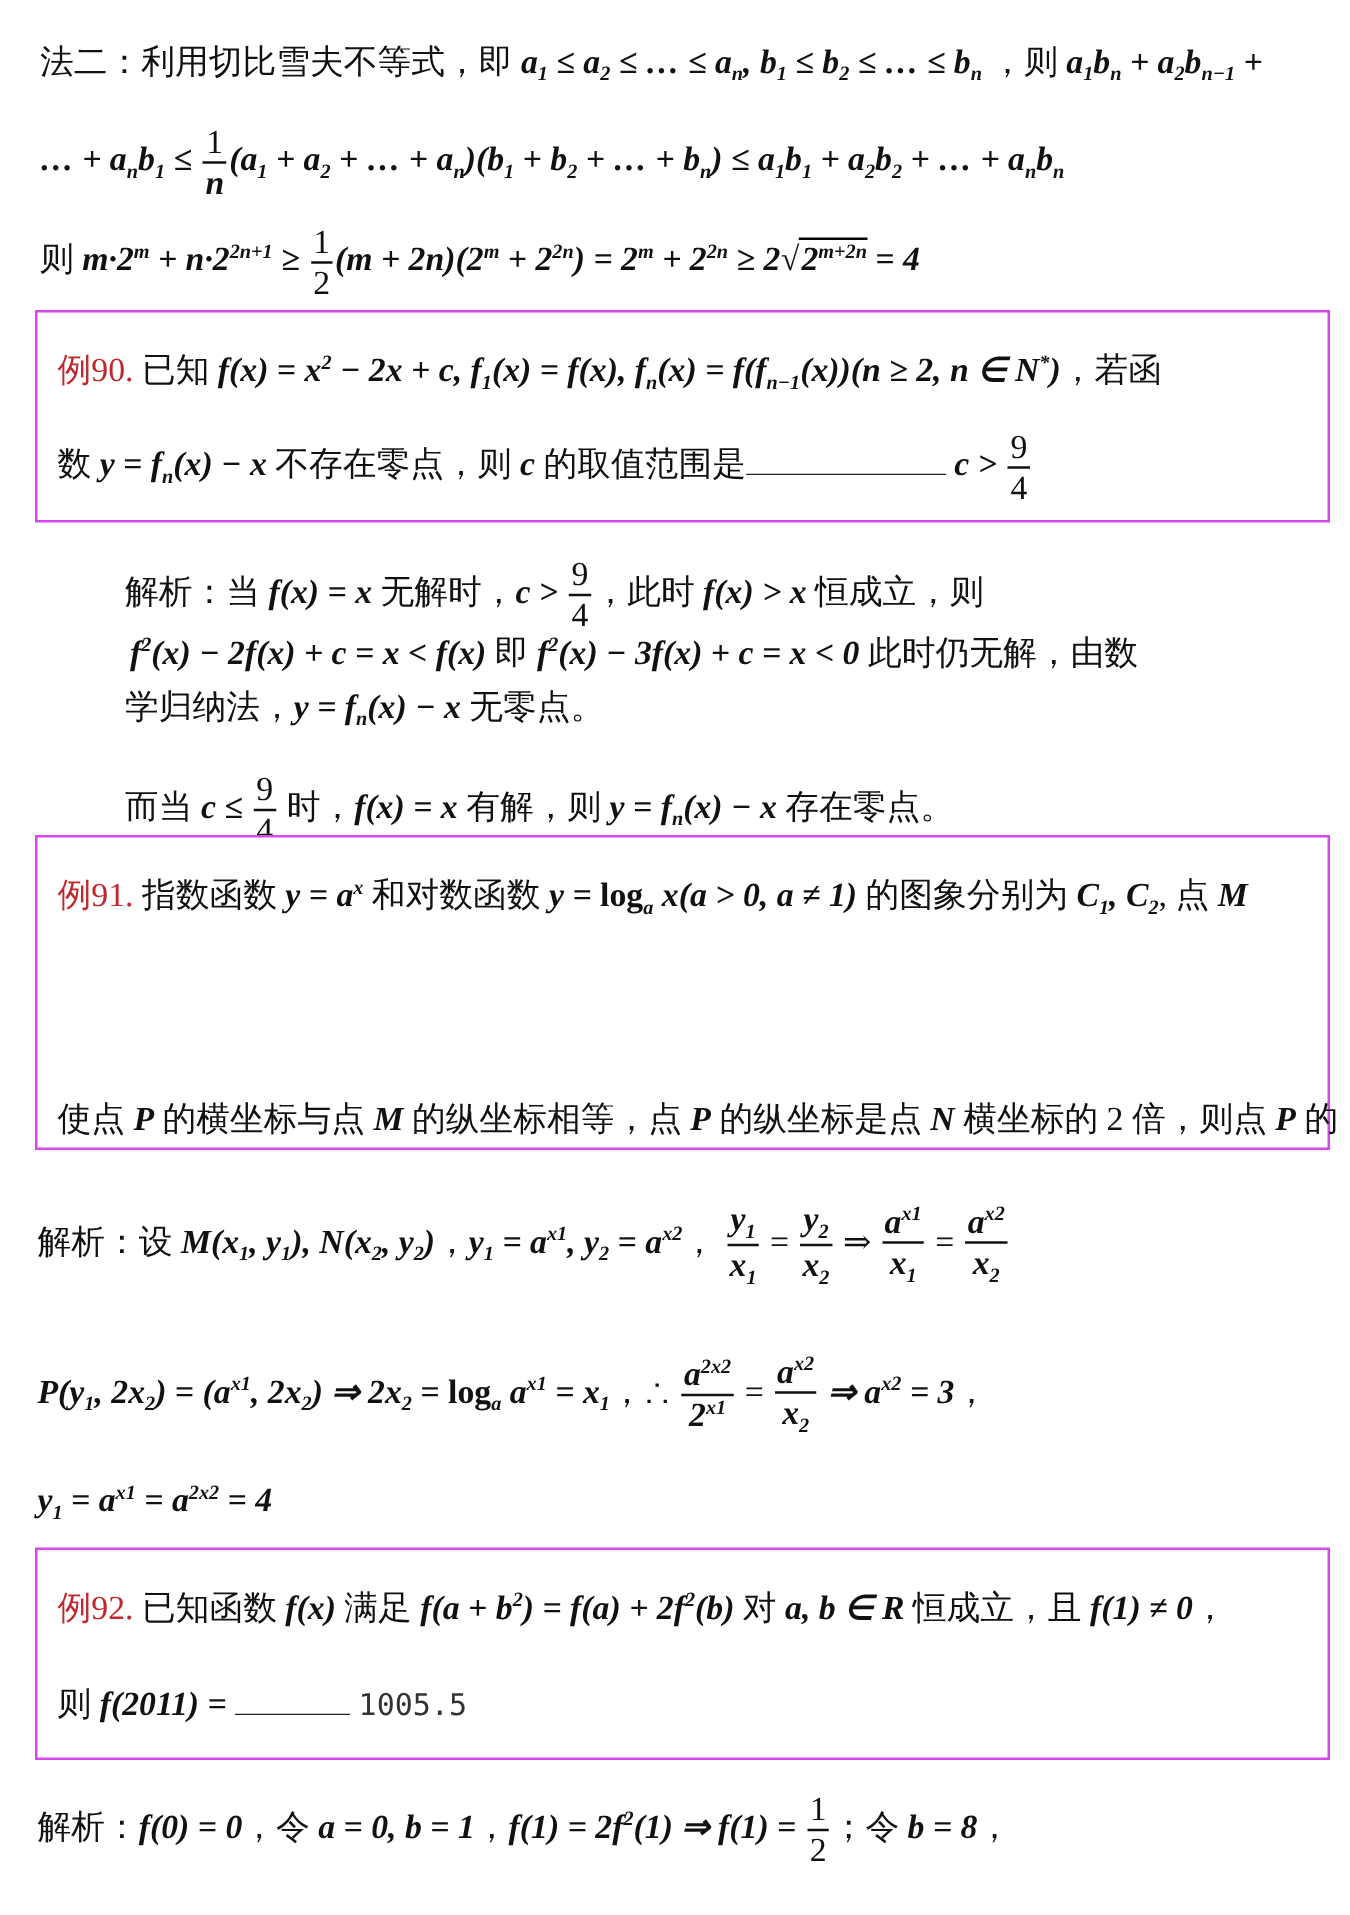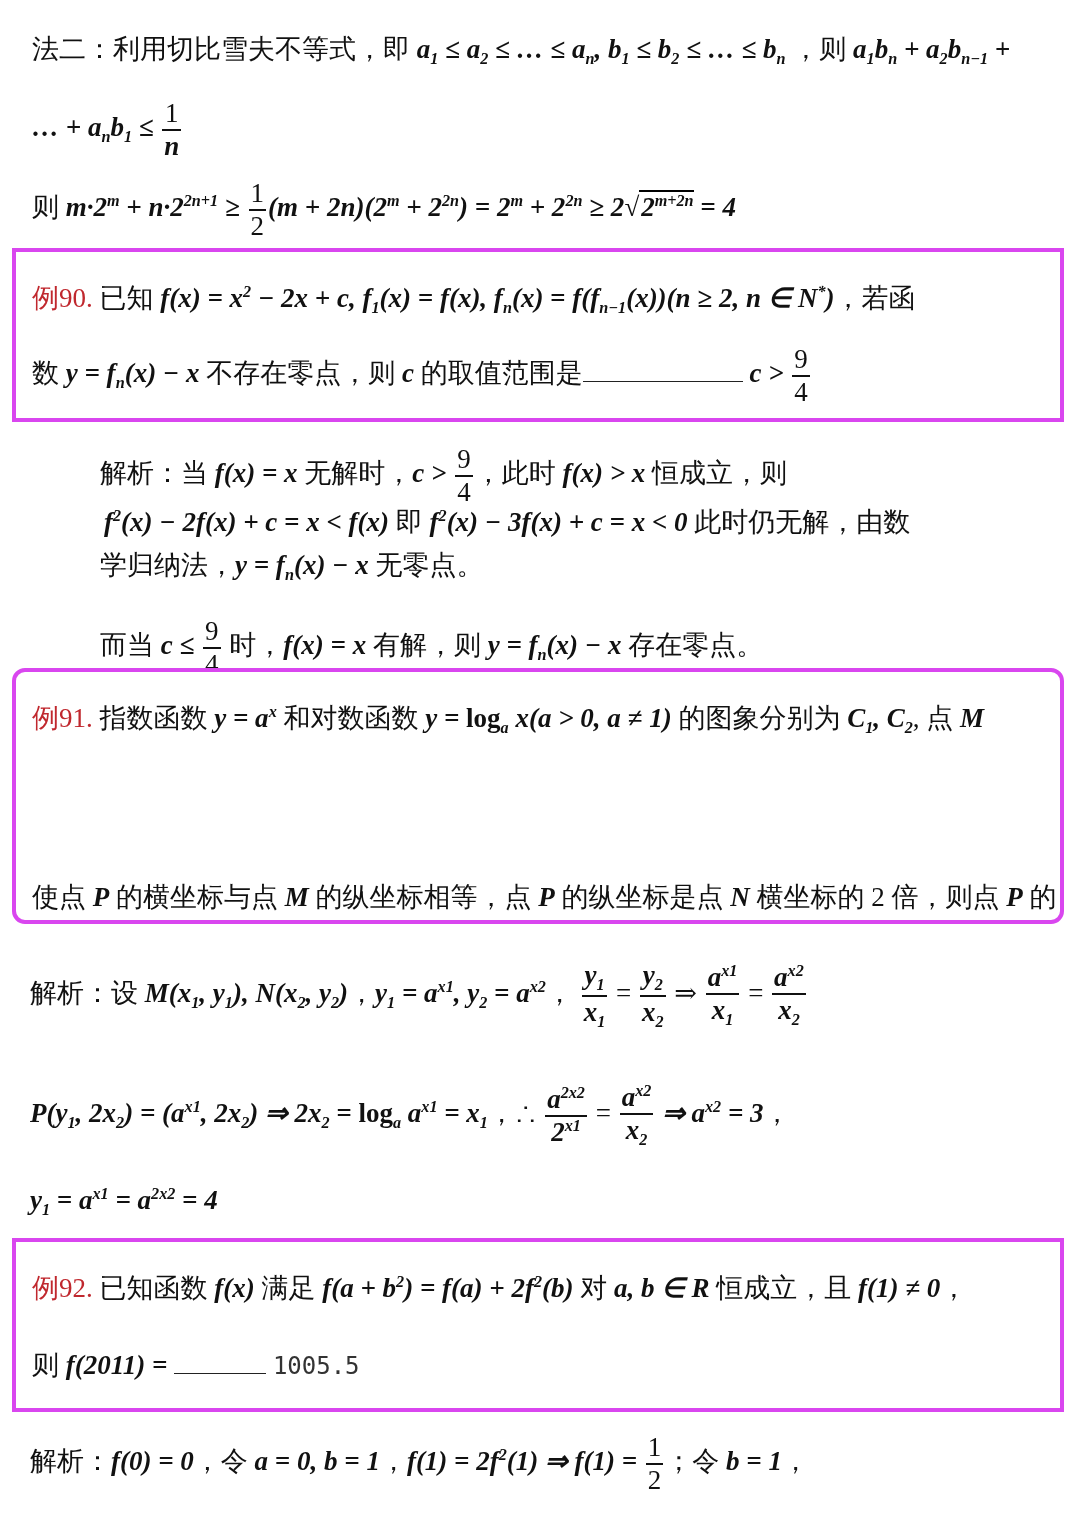--- a/index.html
+++ b/index.html
@@ -5,38 +5,38 @@
   html, body { margin: 0; padding: 0; background: #ffffff; }
   body { width: 1080px; height: 1532px; position: relative; overflow: hidden;
          font-family: "Liberation Serif", "DejaVu Serif", serif; color: #111; }
   .line { position: absolute; white-space: nowrap; font-size: 27px; line-height: 1; }
   .m { font-style: italic; font-family: "Liberation Serif", serif; font-weight: bold; }
   .up { font-style: normal; }
   sub, sup { font-size: 0.6em; }
   .frac { display: inline-block; vertical-align: middle; text-align: center; margin: 0 2px; }
   .frac .num, .frac .den { display: block; line-height: 1.15; padding: 0 2px; }
   .frac .num { border-bottom: 2px solid #111; }
-  .box { position: absolute; left: 12px; right: 16px; border: 4px solid #d946ef; background: #fff; }
+  .box { position: absolute; left: 28px; right: 16px; border: 2px solid #d946ef; background: #fff; }
   .label { color: #c0282e; font-family: "Liberation Serif", serif; }
   .blank { display: inline-block; border-bottom: 1.5px solid #222; height: 1px; vertical-align: baseline; }
   .ans { font-family: "DejaVu Sans Mono", monospace; font-size: 24px; color: #333; }
   .sqrt { border-top: 2px solid #000000; padding-left: 2px; }
 </style>
 </head>
 <body>
 
 <div class="line" style="left:32px; top:36px;">
   <span>法二：利用切比雪夫不等式，即</span>
   <span class="m">a<sub>1</sub> ≤ a<sub>2</sub> ≤ … ≤ a<sub>n</sub>, b<sub>1</sub> ≤ b<sub>2</sub> ≤ … ≤ b<sub>n</sub></span>
   <span>，则</span>
   <span class="m">a<sub>1</sub>b<sub>n</sub> + a<sub>2</sub>b<sub>n−1</sub> +</span>
 </div>
 
 <div class="line" style="left:32px; top:98px;">
-  <span class="m">… + a<sub>n</sub>b<sub>1</sub> ≤ </span><span class="frac up"><span class="num">1</span><span class="den m">n</span></span>
+  <span class="m">… + a<sub>n</sub>b<sub>1</sub> ≤ </span><span class="frac up"><span class="num">1</span><span class="den m">n</span></span><span class="m">(a<sub>1</sub> + a<sub>2</sub> + … + a<sub>n</sub>)(b<sub>1</sub> + b<sub>2</sub> + … + b<sub>n</sub>) ≤ a<sub>1</sub>b<sub>1</sub> + a<sub>2</sub>b<sub>2</sub> + … + a<sub>n</sub>b<sub>n</sub></span>
 </div>
 
 <div class="line" style="left:32px; top:178px;">
   <span>则</span>
   <span class="m">m·2<sup>m</sup> + n·2<sup>2n+1</sup> ≥ </span><span class="frac up"><span class="num">1</span><span class="den">2</span></span><span class="m">(m + 2n)(2<sup>m</sup> + 2<sup>2n</sup>) = 2<sup>m</sup> + 2<sup>2n</sup> ≥ 2√<span class="sqrt">2<sup>m+2n</sup></span> = 4</span>
 </div>
 
 <div class="box" style="top:248px; height:166px;">
   <div class="line" style="left:16px; top:32px;">
     <span class="label">例90.</span>
@@ -54,21 +54,21 @@
 <div class="line" style="left:104px; top:508px;">
   <span class="m">f<sup>2</sup>(x) − 2f(x) + c = x &lt; f(x)</span> 即 <span class="m">f<sup>2</sup>(x) − 3f(x) + c = x &lt; 0</span> 此时仍无解，由数
 </div>
 <div class="line" style="left:100px; top:552px;">
   学归纳法，<span class="m">y = f<sub>n</sub>(x) − x</span> 无零点。
 </div>
 <div class="line" style="left:100px; top:616px;">
   而当 <span class="m">c ≤ </span><span class="frac up"><span class="num">9</span><span class="den">4</span></span> 时，<span class="m">f(x) = x</span> 有解，则 <span class="m">y = f<sub>n</sub>(x) − x</span> 存在零点。
 </div>
 
-<div class="box" style="top:668px; height:248px;border-radius:13px;">
+<div class="box" style="top:668px; height:248px;">
   <div class="line" style="left:16px; top:32px;">
     <span class="label">例91.</span>
     指数函数 <span class="m">y = a<sup>x</sup></span> 和对数函数 <span class="m">y = <span class="up">log</span><sub>a</sub> x(a &gt; 0, a ≠ 1)</span> 的图象分别为 <span class="m">C<sub>1</sub>, C<sub>2</sub></span>, 点 <span class="m">M</span>
   </div>
   <div class="line" style="left:16px; top:172px;margin-top:40px;">
     使点 <span class="m">P</span> 的横坐标与点 <span class="m">M</span> 的纵坐标相等，点 <span class="m">P</span> 的纵坐标是点 <span class="m">N</span> 横坐标的 2 倍，则点 <span class="m">P</span> 的
   </div>
 </div>
 
 <div class="line" style="left:30px; top:960px;">
@@ -88,14 +88,14 @@
     <span class="label">例92.</span>
     已知函数 <span class="m">f(x)</span> 满足 <span class="m">f(a + b<sup>2</sup>) = f(a) + 2f<sup>2</sup>(b)</span> 对 <span class="m">a, b ∈ R</span> 恒成立，且 <span class="m">f(1) ≠ 0</span>，
   </div>
   <div class="line" style="left:16px; top:110px;text-align:center;">
     则 <span class="m">f(2011) = </span><span class="blank" style="width:92px;"></span>
     <span class="ans">1005.5</span>
   </div>
 </div>
 
 <div class="line" style="left:30px; top:1432px;">
-  解析：<span class="m">f(0) = 0</span>，令 <span class="m">a = 0, b = 1</span>，<span class="m">f(1) = 2f<sup>2</sup>(1) ⇒ f(1) = </span><span class="frac up"><span class="num">1</span><span class="den">2</span></span>；令 <span class="m">b = 1</span>，
+  解析：<span class="m">f(0) = 0</span>，令 <span class="m">a = 0, b = 1</span>，<span class="m">f(1) = 2f<sup>2</sup>(1) ⇒ f(1) = </span><span class="frac up"><span class="num">1</span><span class="den">2</span></span>；令 <span class="m">b = 8</span>，
 </div>
 
 </body></html>

